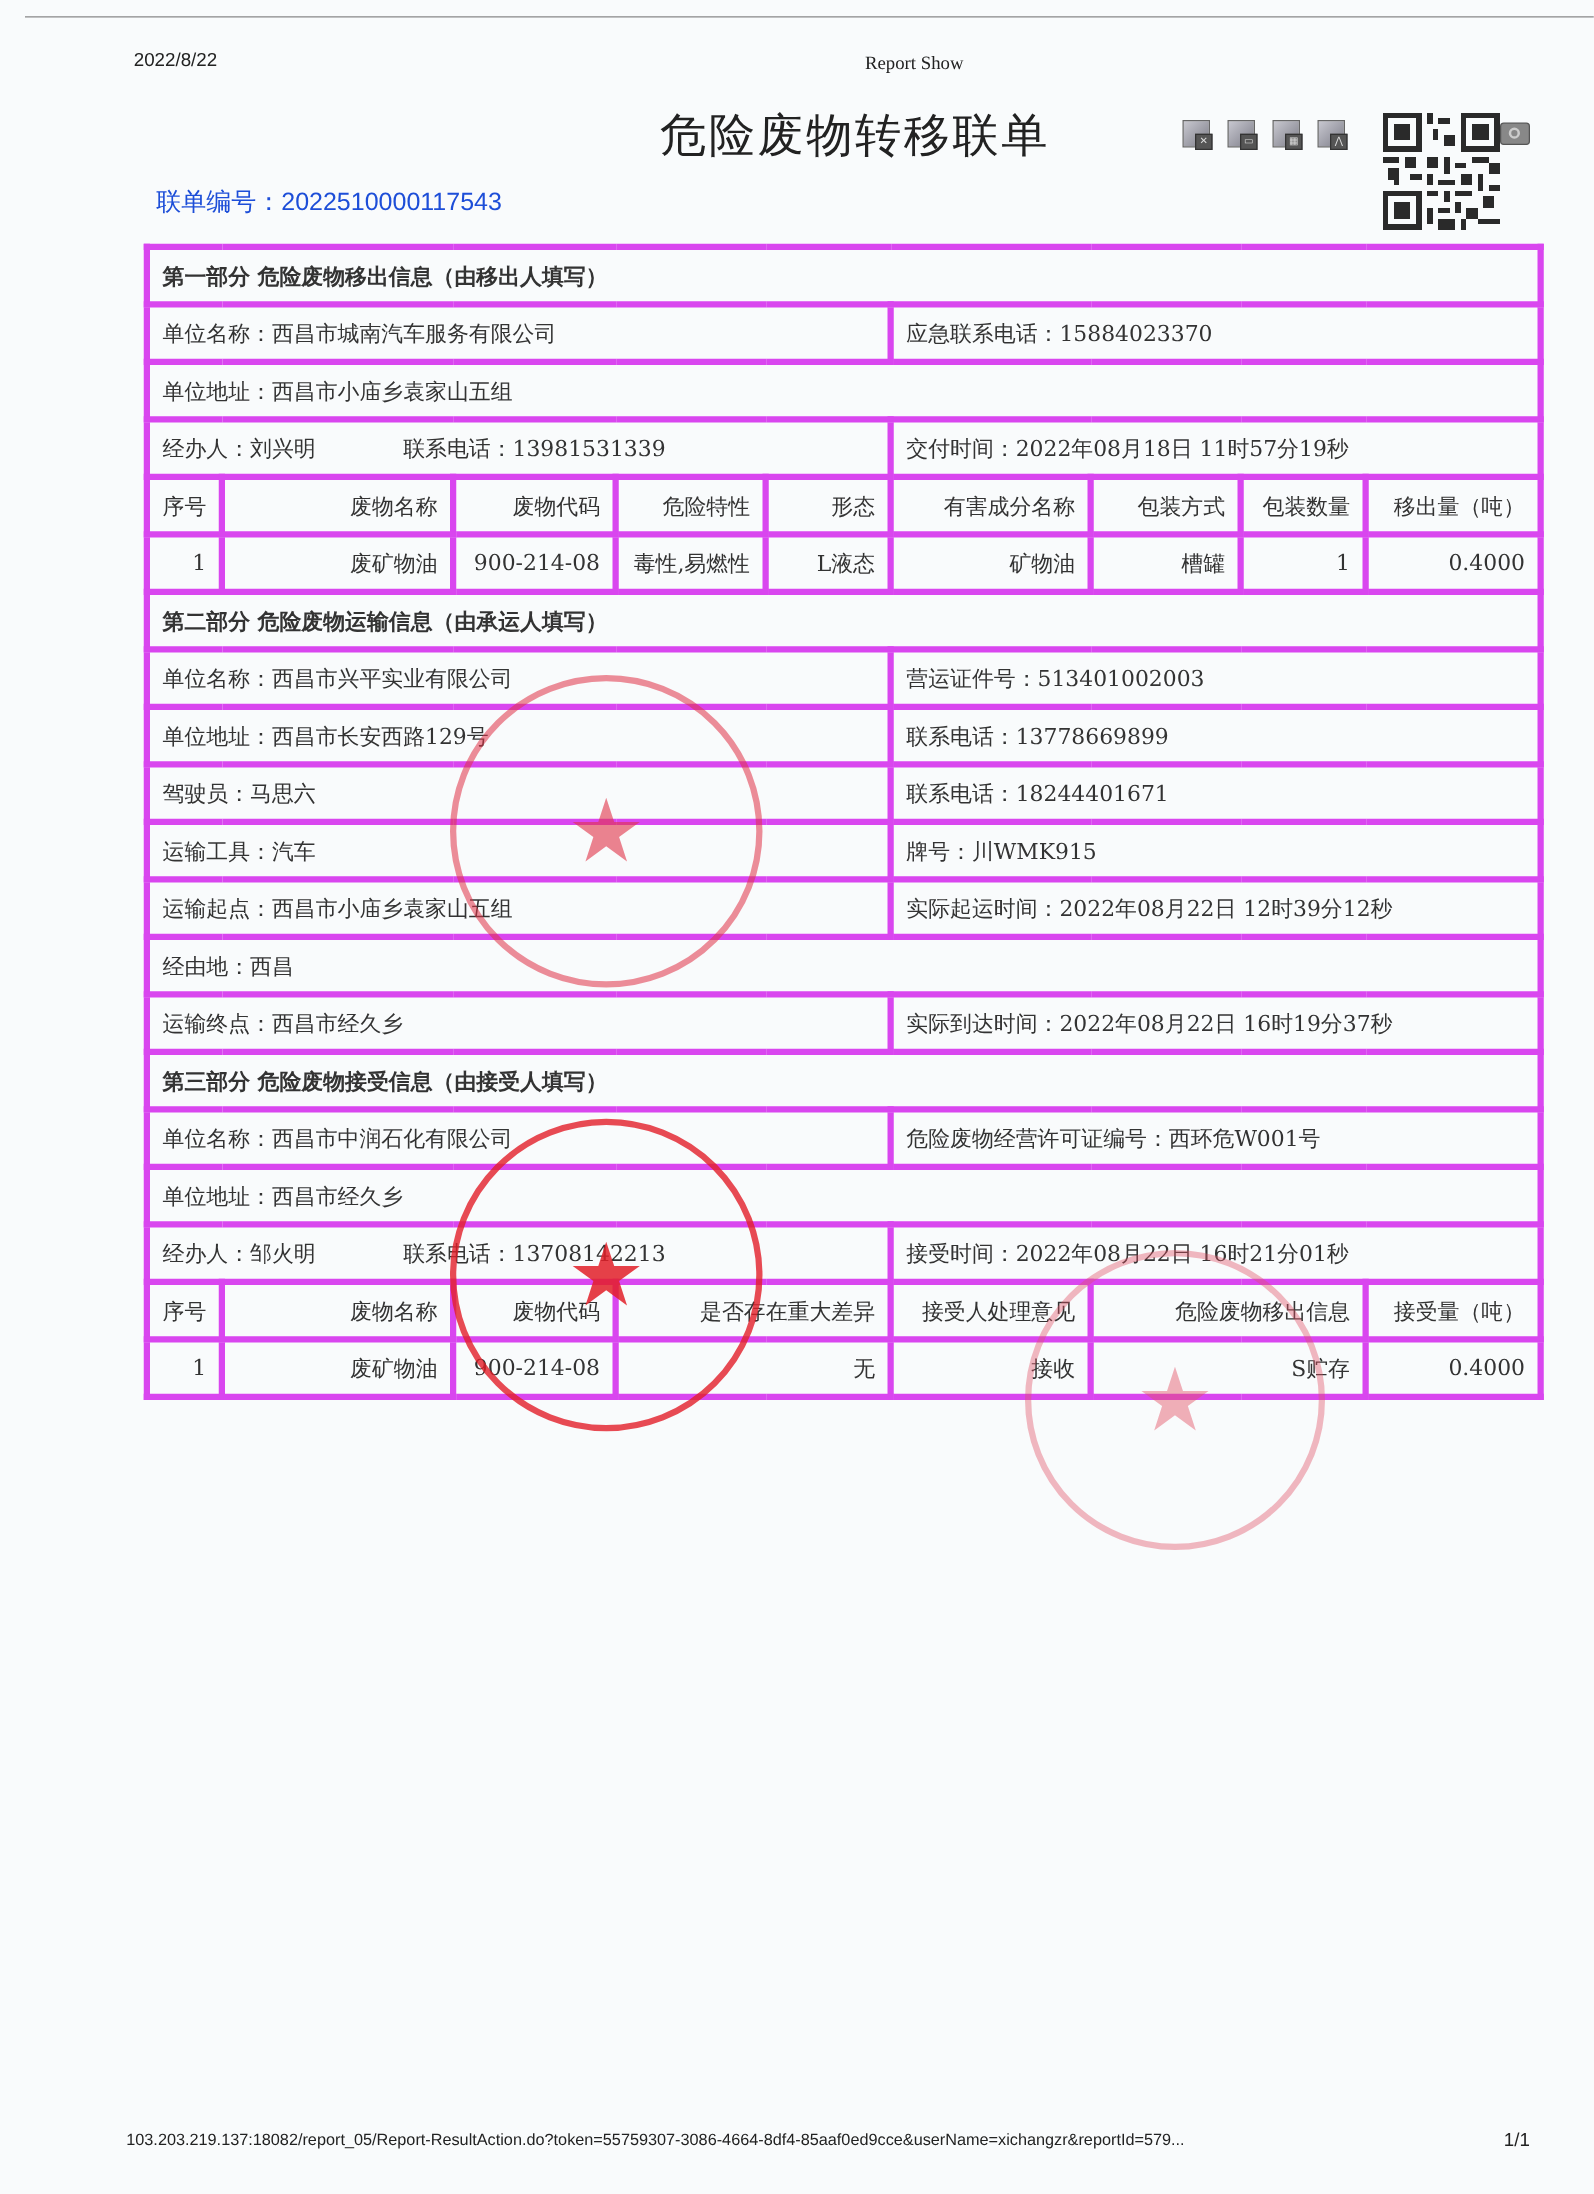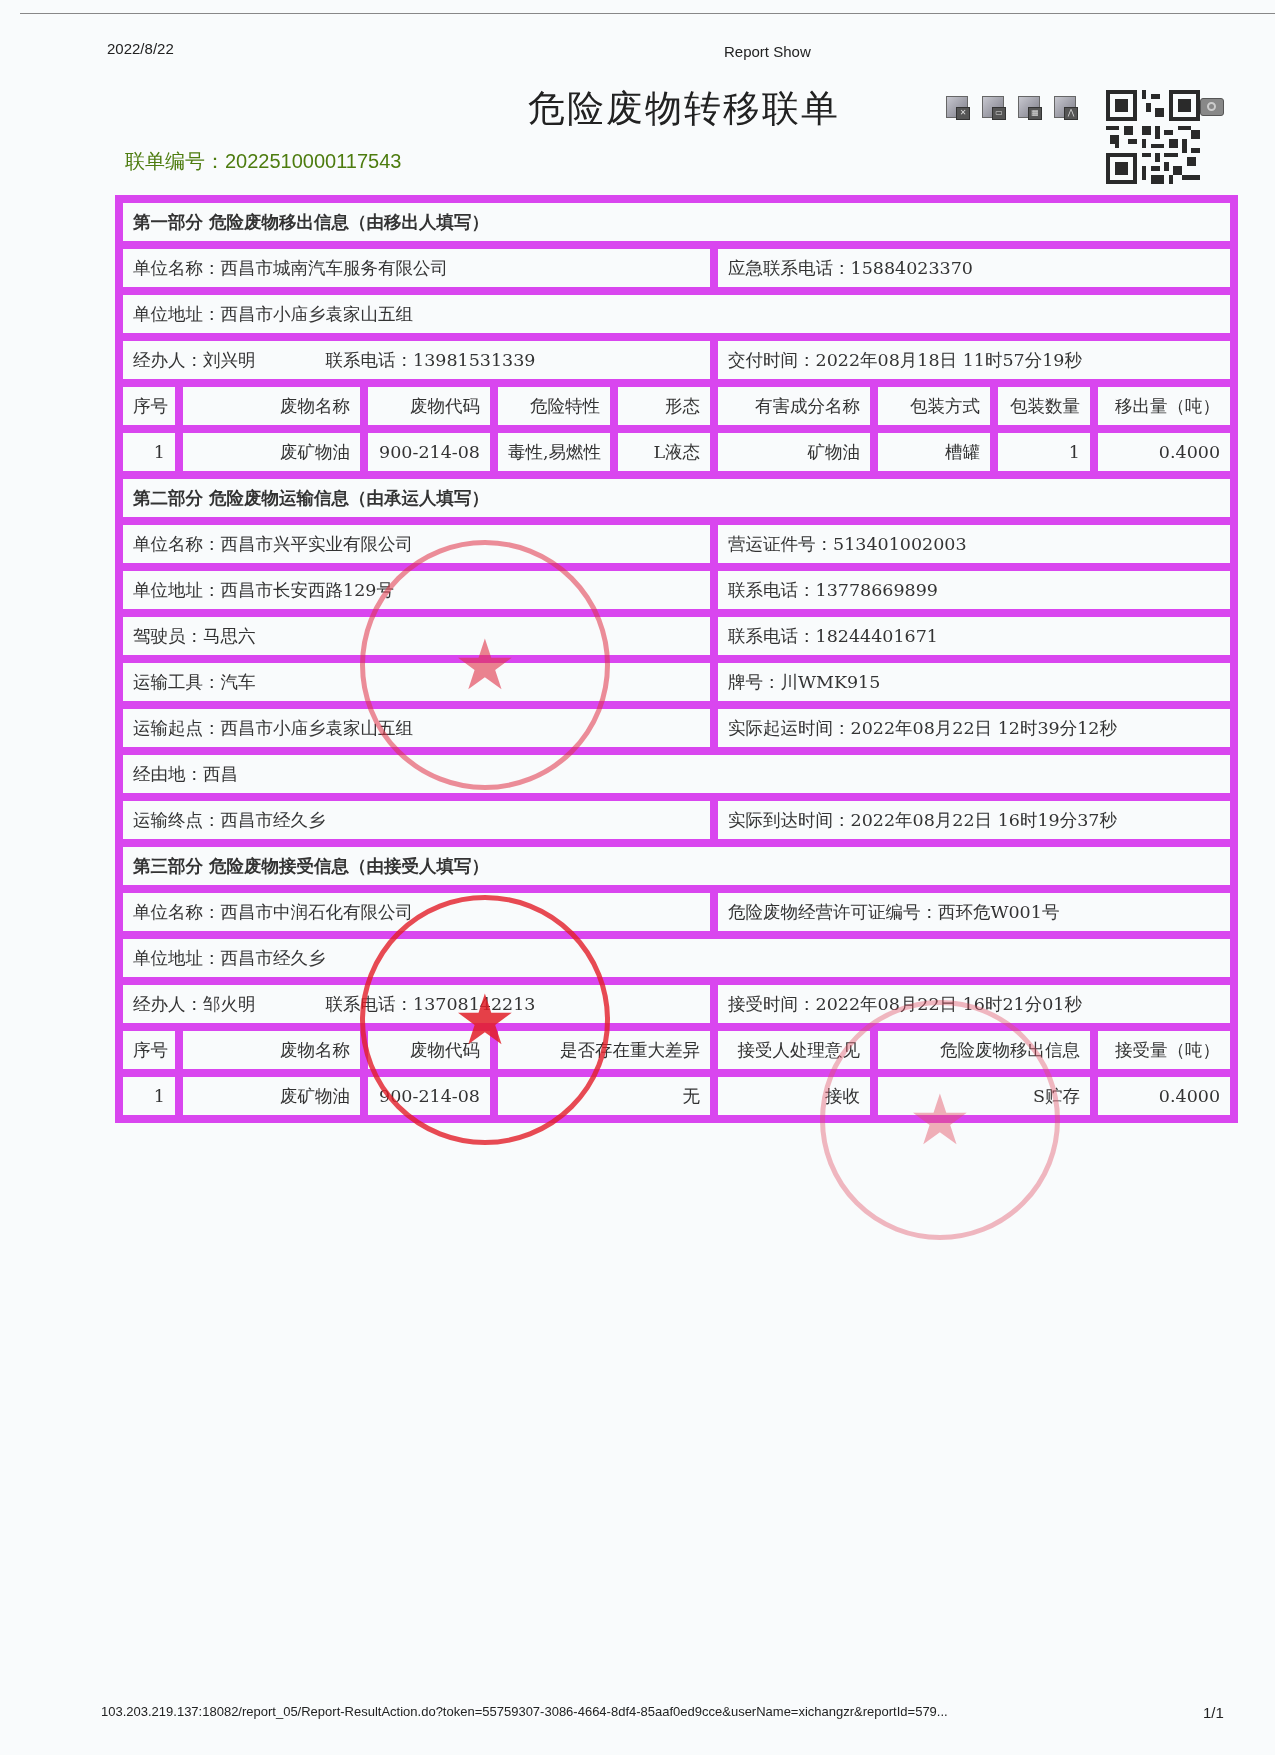--- a/index.html
+++ b/index.html
@@ -1,30 +1,30 @@
 <!DOCTYPE html>
 <html><head>
 <meta charset="utf-8">
 <style>
   html,body{margin:0;padding:0;}
   body{width:1275px;height:1755px;background:#f9fbfc;position:relative;overflow:hidden;font-family:"DejaVu Serif","Liberation Serif",serif;color:#222;}
   .topline{position:absolute;left:20px;right:0;top:13px;height:1px;background:#888;}
   .hdr-date{position:absolute;left:107px;top:40px;font-family:"Liberation Sans",sans-serif;font-size:15px;color:#222;}
-  .hdr-title{position:absolute;left:692px;top:43px;font-family:Liberation Sans, sans-serif;font-size:15px;color:#222;margin-left:32px;}
+  .hdr-title{position:absolute;left:692px;top:43px;font-family:Liberation Serif, serif;font-size:15px;color:#222;}
   .doc-title{position:absolute;left:528px;top:84px;font-size:37px;letter-spacing:2px;color:#222;font-family:"DejaVu Sans","Liberation Sans",sans-serif;font-weight:normal;}
-  .form-no{position:absolute;left:125px;top:148px;font-family:"Liberation Sans",sans-serif;font-size:20px;color:#4d7c0f;}
+  .form-no{position:absolute;left:125px;top:148px;font-family:"Liberation Sans",sans-serif;font-size:20px;color:#1d4ed8;}
   .icons{position:absolute;left:946px;top:96px;display:flex;gap:14px;}
   .tb-icon{width:22px;height:22px;position:relative;background:linear-gradient(135deg,#c8c8d0,#7d7d88);border:1px solid #666;box-sizing:border-box;}
   .tb-icon .sub{position:absolute;right:-3px;bottom:-3px;width:12px;height:11px;background:#555;border:1px solid #333;color:#ddd;font-size:8px;line-height:10px;text-align:center;font-family:"DejaVu Sans",sans-serif;}
   .qr{position:absolute;left:1106px;top:90px;width:94px;height:94px;}
   .camera{position:absolute;left:1200px;top:98px;width:24px;height:18px;background:#888;border-radius:3px;border:1px solid #555;box-sizing:border-box;}
   .camera::after{content:"";position:absolute;left:6px;top:3px;width:9px;height:9px;border-radius:50%;border:2px solid #ccc;box-sizing:border-box;}
 
   table.form{position:absolute;left:115px;top:195px;width:1115px;border-collapse:collapse;table-layout:fixed;}
-  table.form td{border:8px solid #d946ef;padding:0 10px;font-size:17.5px;color:#333;white-space:nowrap;overflow:hidden;height:46px;box-sizing:border-box;}
+  table.form td{border:5px solid #d946ef;padding:0 10px;font-size:17.5px;color:#333;white-space:nowrap;overflow:hidden;height:46px;box-sizing:border-box;}
   td.sec{font-family:"DejaVu Sans","Liberation Sans",sans-serif;font-size:20px;font-weight:bold;color:#222;height:50px;}
   td.c{text-align:right;padding:0 2px;}
   .gap{display:inline-block;width:70px;}
 
   .stamp{position:absolute;border:5px solid rgba(224,50,70,0.55);border-radius:50%;pointer-events:none;}
   .stamp .star{position:absolute;left:50%;top:50%;transform:translate(-50%,-50%);color:rgba(224,50,70,0.6);font-size:70px;line-height:1;font-family:"DejaVu Sans",sans-serif;}
   .stamp-a{left:360px;top:540px;width:240px;height:240px;}
   .stamp-b{left:360px;top:895px;width:240px;height:240px;border-color:rgba(226,30,40,0.8);}
   .stamp-b .star{color:rgba(226,30,40,0.85);}
   .stamp-c{left:820px;top:1000px;width:230px;height:230px;border-color:rgba(226,80,100,0.4);}

